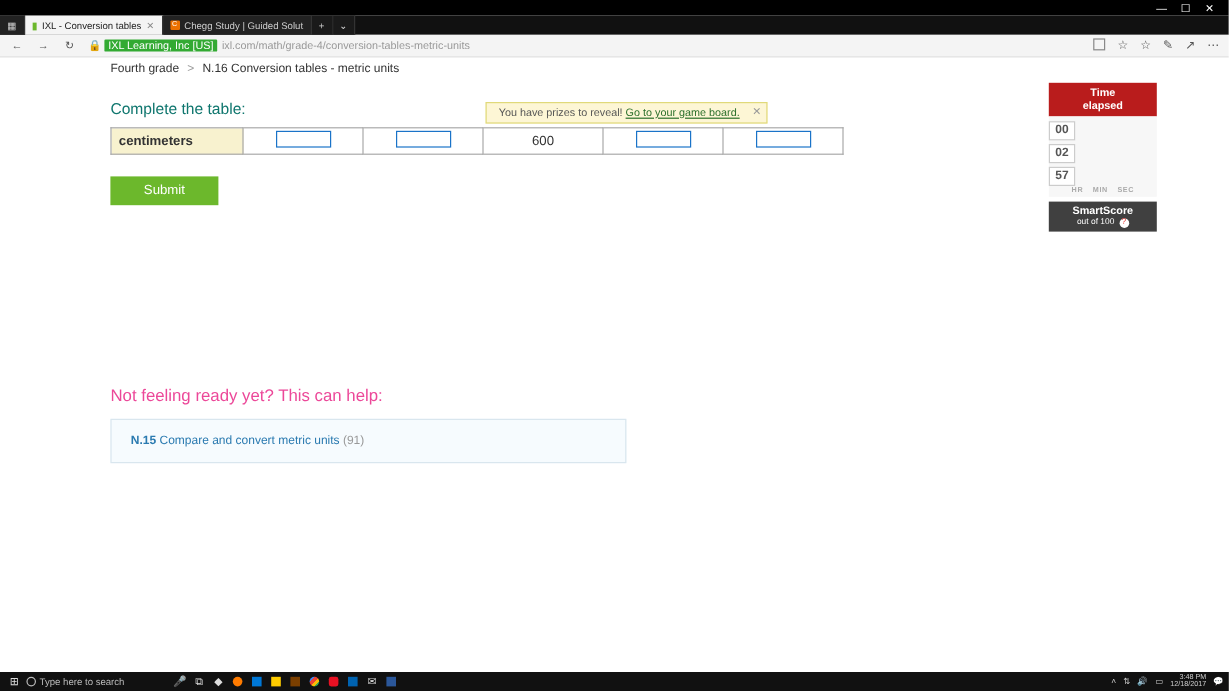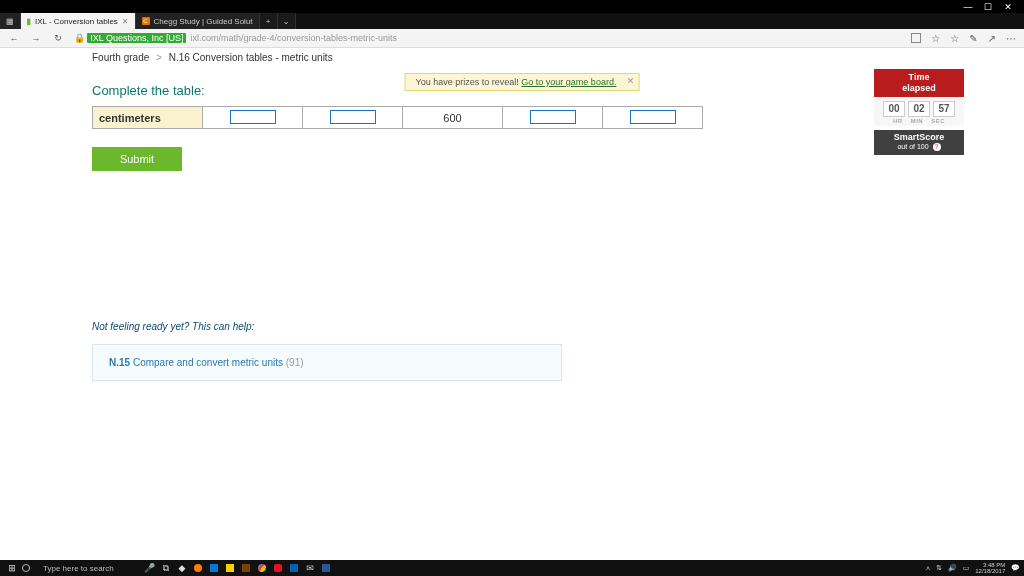--- a/index.html
+++ b/index.html
@@ -22,21 +22,21 @@
   .addr-icons span { font-size: 10px; }
   .ico-box { width:10px; height:10px; border:1px solid #888; }
   
   .page { position: absolute; top: 48px; left: 0; right: 0; bottom: 16px; background: #fff; padding-left: 20px; }
   .breadcrumb { padding: 4px 0 6px 72px; font-size: 10px; color: #333; }
   .breadcrumb .sep { color: #999; margin: 0 4px; }
   .breadcrumb .grade { color: #333; }
   .breadcrumb .skill { color: #333; }
   .inner { position: relative; padding-left: 72px; padding-right: 60px; }
   
-  .notice { position: absolute; left: 50%; transform: translateX(-50%); top: 4px; background: #fdf6d5; border: 1px solid #e0d97a; font-size: 9px; padding: 3px 22px 3px 10px; color: #555; }
+  .notice { position: absolute; left: 50%; transform: translateX(-50%); top: 16px; background: #fdf6d5; border: 1px solid #e0d97a; font-size: 9px; padding: 3px 22px 3px 10px; color: #555; }
   .notice a { color: #2a6f2a; text-decoration: underline; }
   .notice .close { position: absolute; right: 4px; top: 2px; color: #999; font-size: 9px; cursor: pointer; }
   
   .prompt { font-size: 13px; color: #0f766e; padding-top: 14px; padding-bottom: 8px; }
   
   table.ct { border-collapse: collapse; }
   table.ct td { border: 1px solid #aaa; text-align: center; font-size: 11px; color: #333; }
   table.ct td.hd { background: #f8f2cf; font-weight: bold; text-align: left; padding: 3px 6px; width: 110px; }
   table.ct td.cell { width: 100px; height: 22px; }
   .inp { width: 46px; height: 14px; border: 1px solid #1a73c8; background: #fff; display: inline-block; }
@@ -46,37 +46,37 @@
   .submit { margin-top: 18px; width: 90px; height: 24px; background: #6cb82c; color: #fff; border: none; font-size: 11px; cursor: pointer; }
   
   .stats { position: absolute; top: 0; right: 60px; width: 90px; font-size: 10px; }
   .tile { margin-bottom: 4px; }
   .tile-h { color: #fff; text-align: center; font-weight: bold; padding: 3px 0; font-size: 9px; line-height: 1.2; }
   .tile-b { background: #eee; text-align: center; padding: 6px 0; }
   .big { font-size: 28px; font-weight: bold; color: #888; line-height: 1; }
   .q-h { background: #f38a20; }
   .t-h { background: #b91c1c; }
   .t-body { background:#f7f7f7; padding:4px 0 2px; text-align:center; }
-  .time-row { display:flex; justify-content:center; gap:3px; }
+  .time-row { display:flex; justify-content:center; gap:3px;flex-direction:column; }
   .time-box { background:#fff; border:1px solid #ccc; width:22px; height:16px; font-size:10px; font-weight:bold; color:#555; display:flex; align-items:center; justify-content:center; }
   .time-lab { display:flex; justify-content:center; gap:8px; font-size:6px; color:#aaa; font-weight:bold; letter-spacing:0.5px; margin-top:1px; }
   .s-h { background: #404040; line-height:1.1; padding:3px 0; }
   .s-h .sub { font-weight: normal; font-size: 7px; }
   .qmark { display:inline-block; width:8px; height:8px; border-radius:50%; background:#fff; color:#e53935; font-size:7px; line-height:8px; margin-left:2px; }
   
   .help { margin-top: 150px; }
-  .help-h { font-size: 10px; color: #0c4a6e; margin-bottom: 12px; font-style: italic; }
-  .help-box { border: 1px solid #d9e6ee; background:#f6fbfe; padding: 12px 16px; width: 470px; font-size: 10px; }
+  .help-h { font-size: 14px; color: #ec4899; margin-bottom: 12px; }
+  .help-box { border: 1px solid #d9e6ee; background:#f6fbfe; padding: 12px 16px; width: 430px; font-size: 10px; }
   .help-box .code { color: #2a7ab0; font-weight: bold; }
   .help-box .title { color: #2a7ab0; }
   .help-box .score { color: #999; }
   
   .taskbar { position: absolute; left: 0; right: 0; bottom: 0; height: 16px; background: #111; display: flex; align-items: center; padding: 0 4px; }
   .tbs { width: 16px; height: 16px; display: flex; align-items: center; justify-content: center; font-size: 9px; color: #ddd; }
-  .search { color: #bbb; font-size: 8px; margin-left: 2px; flex: 0 0 120px; display:flex; align-items:center; gap:13px; }
+  .search { color: #bbb; font-size: 8px; margin-left: 2px; flex: 0 0 120px; display:flex; align-items:center; gap:3px; }
   .search .circ { width:8px; height:8px; border:1px solid #bbb; border-radius:50%; }
   .tb-right { margin-left: auto; display: flex; align-items: center; gap: 6px; color: #ccc; font-size: 7px; }
   .clock { text-align: right; line-height: 1; font-size: 6px; }
   .sq { width:8px; height:8px; }
 </style>
 </head>
 <body>
 
 <div class="titlebar">
   <div class="tb-btn">—</div>
@@ -99,21 +99,21 @@
   </div>
   <div class="tab add">+</div>
   <div class="tab add">⌄</div>
 </div>
 
 <div class="addrbar">
   <span class="navbtn">←</span>
   <span class="navbtn">→</span>
   <span class="navbtn">↻</span>
   <div class="url-box">
-    <span class="lock">🔒 <span style="background:#3a3;color:#fff;padding:0 3px;border-radius:1px">IXL Questions, Inc [US]</span></span>
+    <span class="lock">🔒 <span style="background:#3a3;color:#fff;padding:0 3px;border-radius:1px">IXL Learning, Inc [US]</span></span>
     <span style="color:#999">ixl.com/math/grade-4/conversion-tables-metric-units</span>
   </div>
   <div class="addr-icons">
     <span class="ico-box"></span>
     <span>☆</span>
     <span>☆</span>
     <span>✎</span>
     <span>↗</span>
     <span>⋯</span>
   </div>

